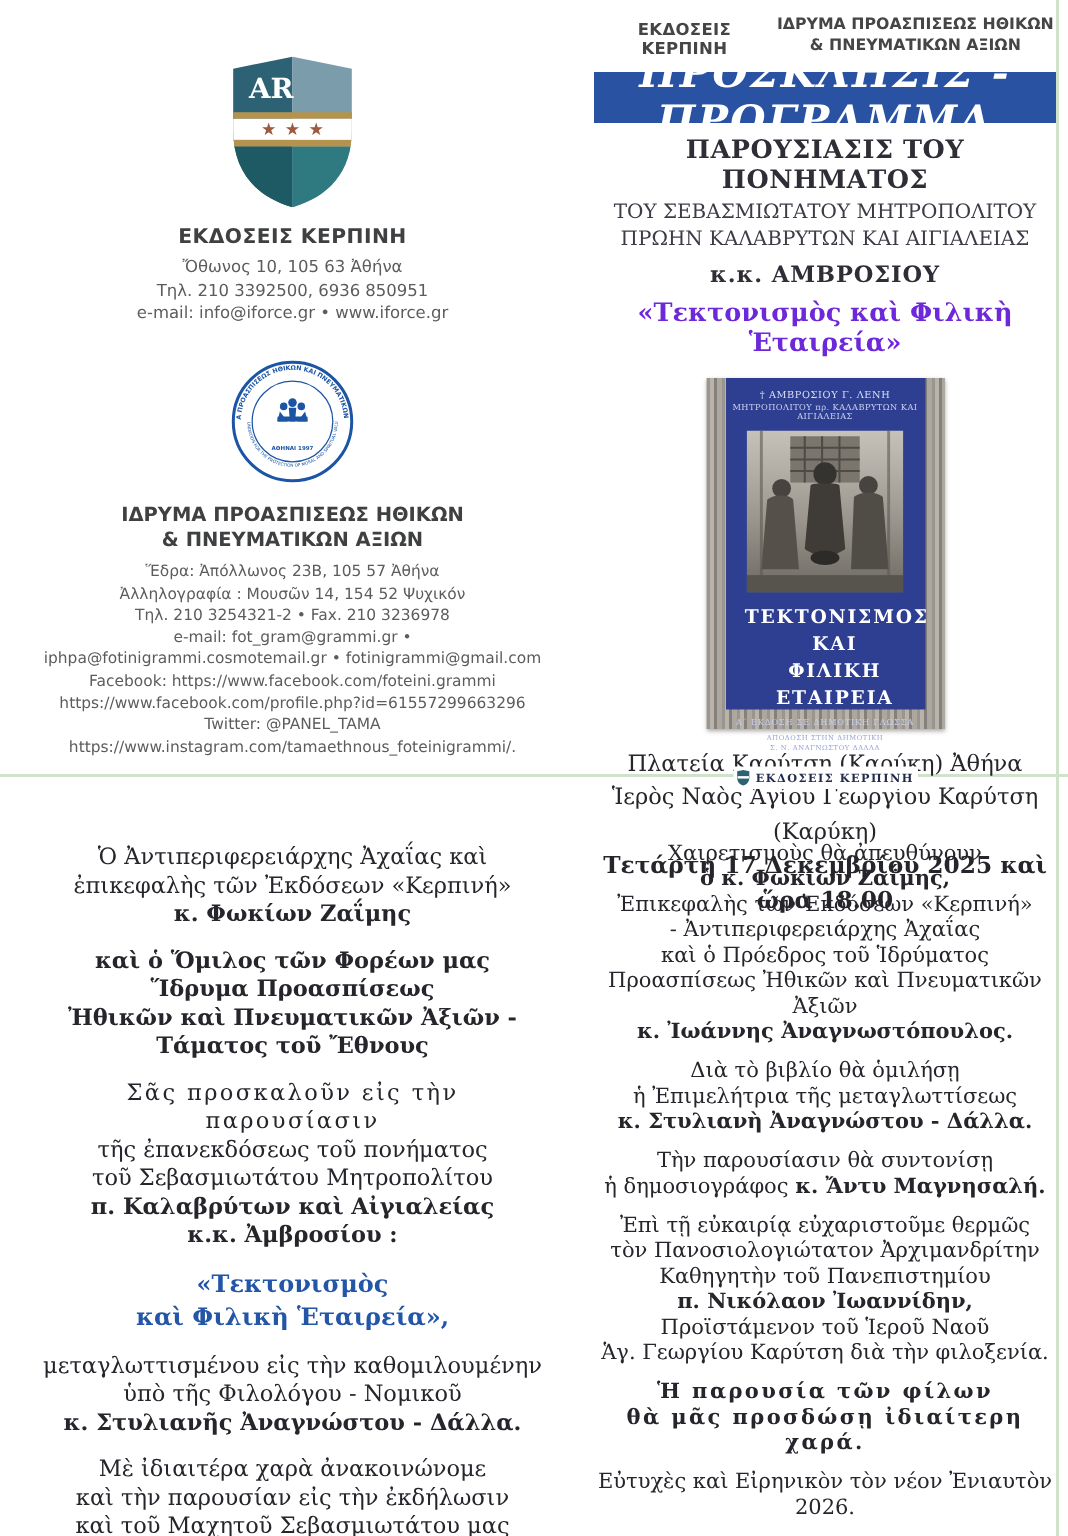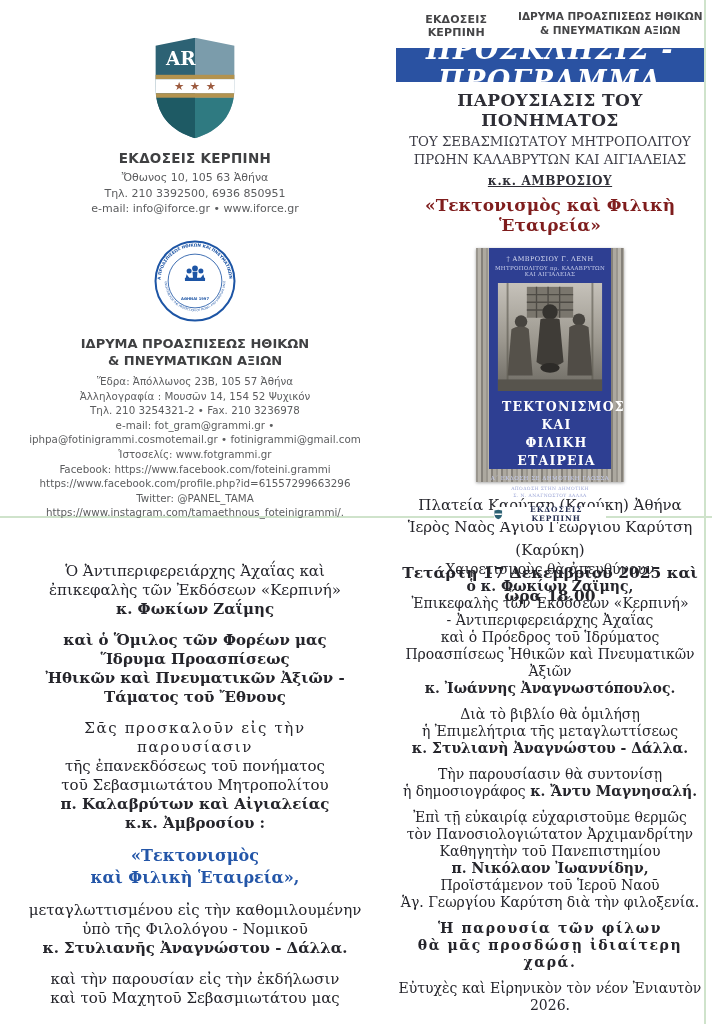--- a/index.html
+++ b/index.html
@@ -21,26 +21,26 @@
   
   .tr{left:396px;top:10px;width:308px;}
   .hdr{display:flex;justify-content:space-between;align-items:flex-start;
        font-family:"DejaVu Sans","Liberation Sans",sans-serif;font-weight:bold;color:#454547;}
   .hdr-l{font-size:11px;padding-top:3px;letter-spacing:.2px;}
   .hdr-r{font-size:10.5px;line-height:1.3;width:192px;text-align:center;}
   .banner{margin-top:9px;height:34px;background:#2a52a2;color:#ffffff;display:flex;align-items:center;justify-content:center;
           font-style:italic;font-weight:bold;font-size:27px;letter-spacing:1.5px;}
   .t1{margin-top:8px;font-size:17px;font-weight:bold;color:#2e2e36;letter-spacing:.4px;}
   .t2{margin-top:3px;font-size:13.3px;color:#3c3c46;line-height:1.38;}
-  .t4{margin-top:4px;font-size:12px;font-weight:bold;color:#2e2e36;letter-spacing:.6px;text-decoration:underline;}
-  .t5{margin-top:7px;font-size:17px;font-weight:bold;color:#7f1d1d;}
+  .t4{margin-top:4px;font-size:15px;font-weight:bold;color:#2e2e36;letter-spacing:.6px;}
+  .t5{margin-top:7px;font-size:17px;font-weight:bold;color:#6d28d9;}
 
   .book{margin:13px auto 0;width:148px;height:234px;position:relative;
         background:repeating-linear-gradient(90deg,#9a968e 0 2px,#b8b4ab 2px 5px,#85817a 5px 7px,#aca89f 7px 10px);
-        box-shadow:0 1px 3px rgba(0,0,0,.35);}
+        box-shadow:0 1px 3px rgba(0,0,0,.35);padding-left:11px;}
   .cover{position:absolute;left:13px;right:13px;top:0;bottom:13px;background:#2e3f92;padding-top:7px;}
   .bk-a1{font-size:6.5px;color:#d9ddf2;letter-spacing:.4px;}
   .bk-a2{font-size:5.5px;color:#c9cfec;letter-spacing:.3px;margin-top:2px;}
   .bk-art{display:block;margin:6px auto 0;}
   .bk-title{margin-top:7px;font-size:12.5px;font-weight:bold;color:#ffffff;letter-spacing:1.2px;line-height:1.45;margin-left:13px;}
   .bk-sub{margin-top:5px;font-size:5.5px;color:#c6cdef;letter-spacing:.5px;}
   .bk-sm{margin-top:4px;font-size:4.5px;color:#9aa4d6;line-height:1.6;letter-spacing:.4px;}
   .bk-band{margin:7px 5px 0;background:#ffffff;height:15px;display:flex;align-items:center;justify-content:center;gap:4px;}
   .bk-pub{font-family:"DejaVu Serif","Liberation Serif",serif;font-size:7.5px;font-weight:bold;color:#222b4e;letter-spacing:1px;}
 
@@ -120,21 +120,20 @@
     <div class="brand2">
         <div>ΙΔΡΥΜΑ ΠΡΟΑΣΠΙΣΕΩΣ ΗΘΙΚΩΝ</div>
         <div>&amp; ΠΝΕΥΜΑΤΙΚΩΝ ΑΞΙΩΝ</div>
       </div>
     <div class="info info2">
         <div>Ἕδρα: Ἀπόλλωνος 23Β, 105 57 Ἀθήνα</div>
         <div>Ἀλληλογραφία : Μουσῶν 14, 154 52 Ψυχικόν</div>
         <div>Τηλ. 210 3254321-2 • Fax. 210 3236978</div>
         <div>e-mail: fot_gram@grammi.gr •</div>
         <div>iphpa@fotinigrammi.cosmotemail.gr • fotinigrammi@gmail.com</div>
-        <div>Ἱστοσελίς: www.fotgrammi.gr</div>
         <div>Facebook: https://www.facebook.com/foteini.grammi</div>
         <div>https://www.facebook.com/profile.php?id=61557299663296</div>
         <div>Twitter: @PANEL_TAMA</div>
         <div>https://www.instagram.com/tamaethnous_foteinigrammi/.</div>
       </div>
   </section>
 
   <section class="q tr">
     <div class="hdr">
       <div class="hdr-l">ΕΚΔΟΣΕΙΣ ΚΕΡΠΙΝΗ</div>
@@ -226,20 +225,21 @@
     <div class="para">
         <div class="blue">«Τεκτονισμὸς</div>
         <div class="blue">καὶ Φιλικὴ Ἑταιρεία»,</div>
       </div>
     <div class="para">
         <div>μεταγλωττισμένου εἰς τὴν καθομιλουμένην</div>
         <div>ὑπὸ τῆς Φιλολόγου - Νομικοῦ</div>
         <div class="b">κ. Στυλιανῆς Ἀναγνώστου - Δάλλα.</div>
       </div>
     <div class="para">
+        <div>Μὲ ἰδιαιτέρα χαρὰ ἀνακοινώνομε</div>
         <div>καὶ τὴν παρουσίαν εἰς τὴν ἐκδήλωσιν</div>
         <div>καὶ τοῦ Μαχητοῦ Σεβασμιωτάτου μας</div>
       </div>
   </section>
 
   <section class="q br">
     <div class="para">
         <div>Χαιρετισμοὺς  θὰ ἀπευθύνουν</div>
         <div class="b">ὁ κ. Φωκίων Ζαΐμης,</div>
         <div>Ἐπικεφαλὴς τῶν Ἐκδόσεων  «Κερπινή»</div>

